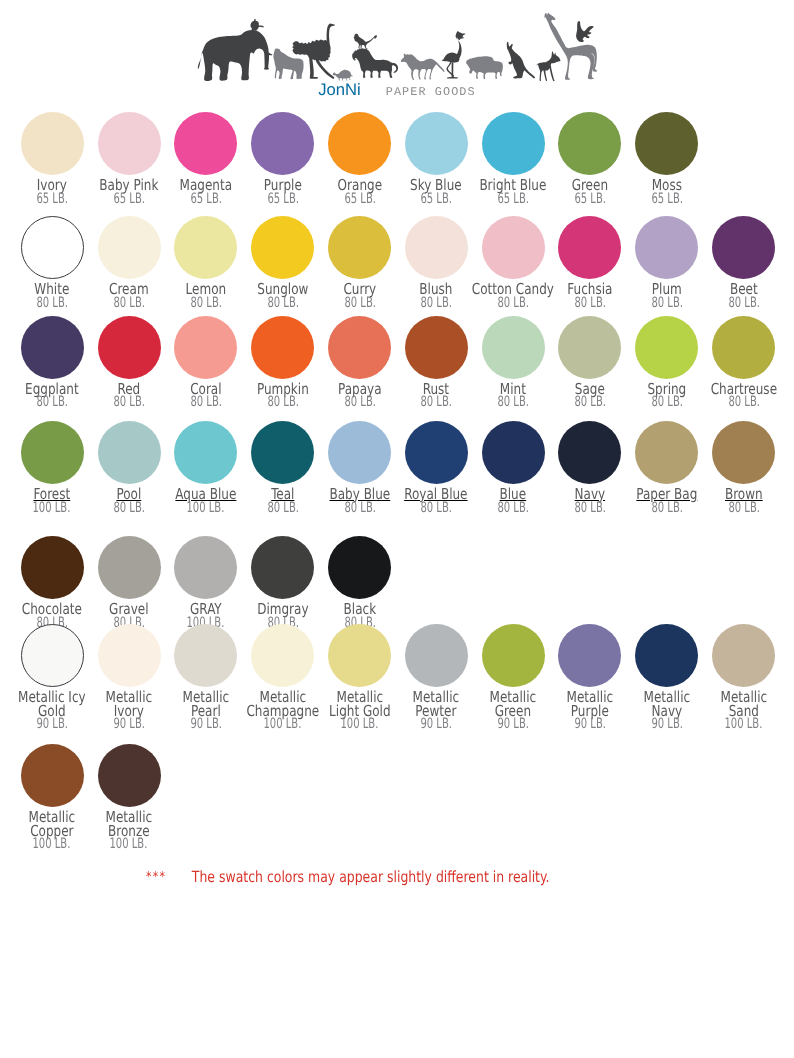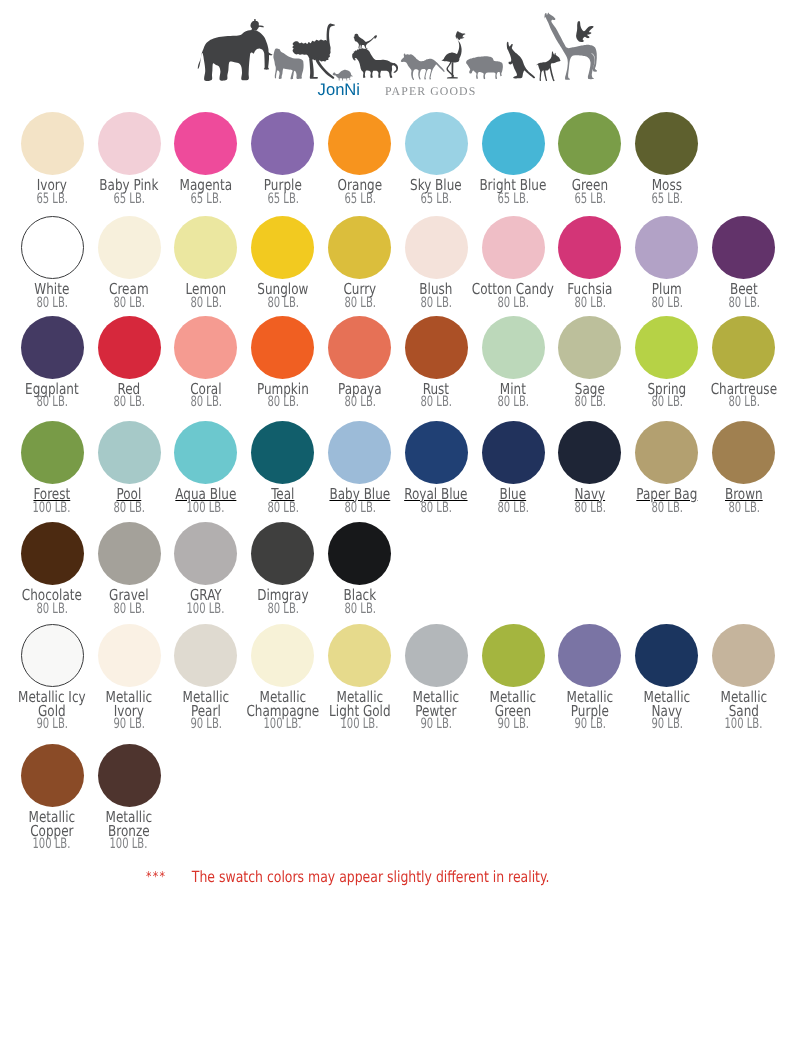--- a/index.html
+++ b/index.html
@@ -3,28 +3,28 @@
 <meta charset="utf-8">
 <title>JonNi Paper Goods Color Swatch Chart</title>
 <style>
   html,body{margin:0;padding:0;background:#fff;}
   body{width:794px;height:1058px;font-family:"DejaVu Sans Condensed","Liberation Sans",sans-serif;
        -webkit-font-smoothing:antialiased;text-rendering:geometricPrecision;}
   .page{position:relative;width:794px;height:1058px;background:#fff;overflow:hidden;}
   .logo{position:absolute;left:197px;top:11px;display:block;}
   .brand-row{position:absolute;left:0;top:80px;width:794px;text-align:center;white-space:nowrap;height:18px;}
   .brand{font-family:"Liberation Sans","DejaVu Sans",sans-serif;font-size:16.6px;line-height:18px;color:#0369a1;}
-  .tagline{font-family:Liberation Serif, serif;font-size:11.8px;line-height:18px;color:#8b8d90;letter-spacing:1.1px;margin-left:25px;}
+  .tagline{font-family:Liberation Mono, monospace;font-size:11.8px;line-height:18px;color:#8b8d90;letter-spacing:1.1px;margin-left:25px;}
   .grid{position:absolute;left:13.9px;top:112px;width:768px;}
   .row{position:absolute;left:0;display:flex;align-items:flex-start;}
   .row0{top:0px;}
   .row1{top:104px;}
   .row2{top:203.8px;}
   .row3{top:309px;text-decoration:underline;}
-  .row4{top:410px;}
+  .row4{top:424px;}
   .row5{top:512px;}
   .row6{top:632px;}
   .cell{width:76.8px;display:flex;flex-direction:column;align-items:center;justify-content:space-between;}
   .dot{width:63px;height:63px;border-radius:50%;box-sizing:border-box;flex:0 0 auto;}
   .dot.ol{border:1px solid #3a3b3d;}
   .cap{margin-top:3.8px;text-align:center;width:97.7px;margin-left:-10.45px;margin-right:-10.45px;
        transform:scaleX(0.88);transform-origin:50% 0;}
   .nm{display:block;font-size:15.2px;line-height:13.8px;color:#58595b;}
   .nm i{font-style:normal;}
   .nm .ln{display:block;white-space:nowrap;}

